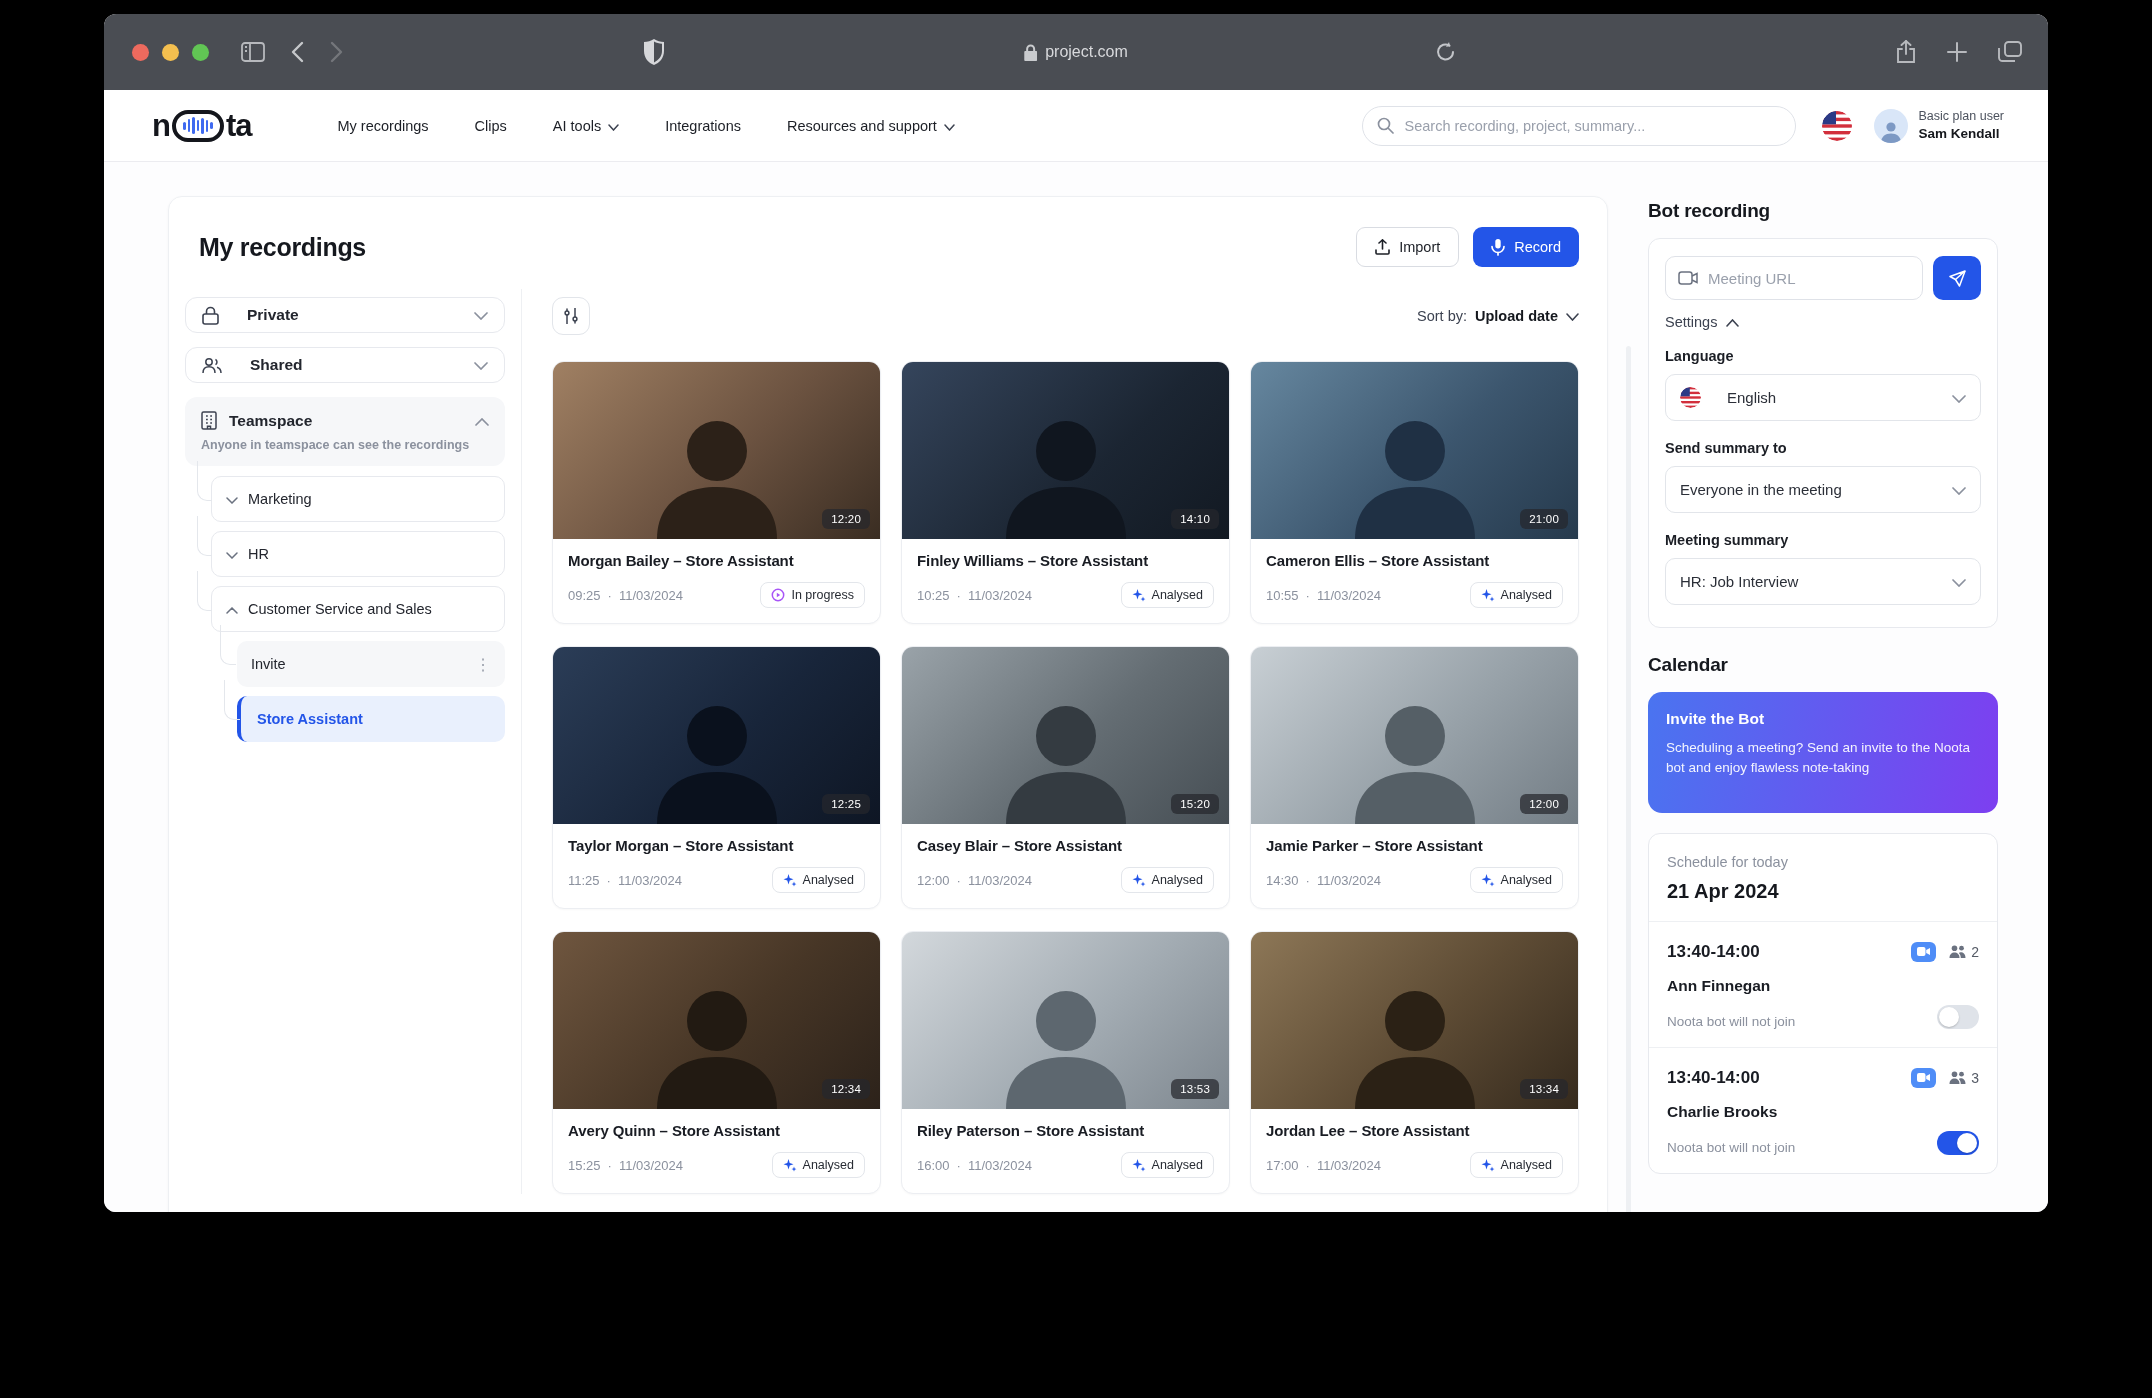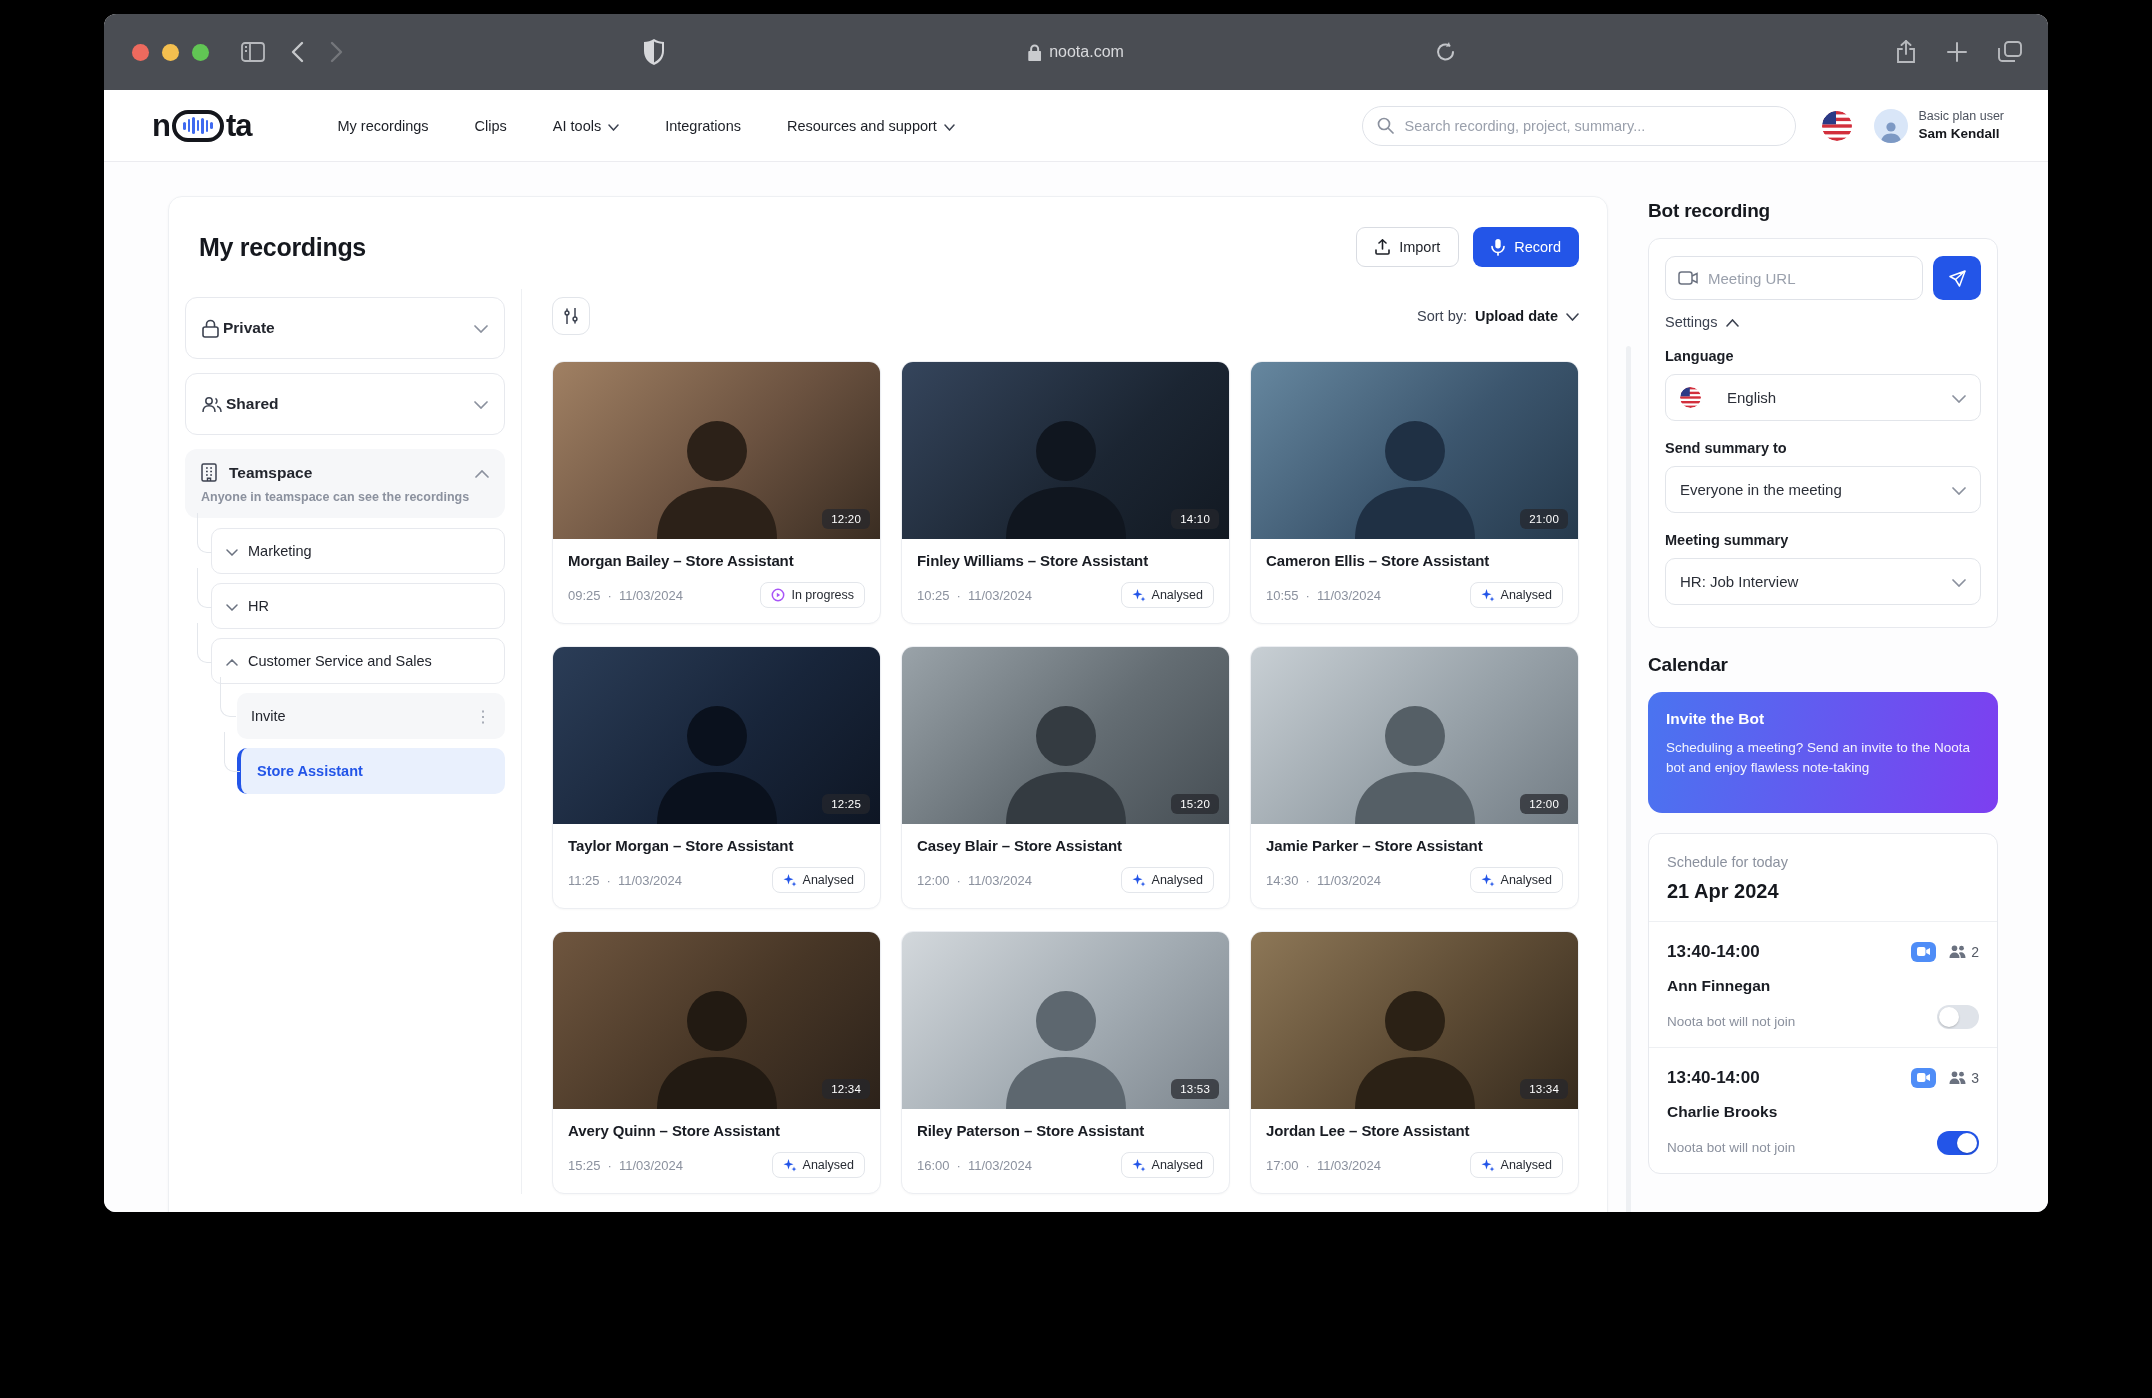--- a/index.html
+++ b/index.html
@@ -51,21 +51,21 @@
   .main-title { font-size:25px; font-weight:bold; color:#15181e; letter-spacing:-.3px; }
   .head-actions { margin-left:auto; display:flex; gap:14px; }
   .btn { display:inline-flex; align-items:center; gap:9px; height:40px; padding:0 18px; border-radius:9px;
          font-size:14.5px; font-family:inherit; cursor:pointer; }
   .btn-outline { background:#fff; border:1px solid #d9dce2; color:#1c1f26; }
   .btn-primary { border:none; color:#fff; }
   .main-body { display:flex; align-items:flex-start; }
 
   
   .folders { width:352px; flex:none; padding:8px 16px 0 16px; }
-  .folder-card { display:flex; align-items:center; gap:4px; height:62px; padding:0 16px; background:#fff;
+  .folder-card { display:flex; align-items:center; gap:28px; height:36px; padding:0 16px; background:#fff;
                  border:1px solid #e7e9ee; border-radius:12px; margin-bottom:14px; cursor:pointer;
                  font-size:15.5px; color:#23262e; font-weight:bold; }
   .folder-card .chev { margin-left:auto; }
   .teamspace { background:#f6f7f9; border:none; border-radius:12px; padding:14px 16px 14px 16px; margin-bottom:10px; cursor:pointer; }
   .ts-top { display:flex; align-items:center; gap:12px; font-size:15.5px; font-weight:bold; color:#23262e; }
   .ts-top .chev { margin-left:auto; }
   .ts-sub { font-size:12.5px; color:#8b919e; margin-top:8px; font-weight:bold; }
   .tree { margin-left:26px; }
   .tree-row { position:relative; display:flex; align-items:center; gap:10px; height:46px; padding:0 14px;
               background:#fff; border:1px solid #e7e9ee; border-radius:10px; margin-bottom:9px;
@@ -190,21 +190,21 @@
         <span class="chrome-ic">
           <svg width="20" height="26" viewBox="0 0 20 26" fill="#d6d7da">
               <path d="M10 0 C13 2 16.5 3 20 3 L20 12 C20 19 15.5 24 10 26 C4.5 24 0 19 0 12 L0 3 C3.5 3 7 2 10 0 Z M10 2.5 L10 23.4 C14.3 21.5 18 17.3 18 12 L18 4.8 C15.2 4.6 12.4 3.8 10 2.5 Z"></path>
             </svg>
         </span>
       </div>
       <div class="urlbox">
         <svg width="13" height="17" viewBox="0 0 13 17" fill="#c9cbce">
             <path d="M2 7 L2 5 A4.5 4.5 0 0 1 11 5 L11 7 L12 7 A1 1 0 0 1 13 8 L13 16 A1 1 0 0 1 12 17 L1 17 A1 1 0 0 1 0 16 L0 8 A1 1 0 0 1 1 7 Z M4 7 L9 7 L9 5 A2.5 2.5 0 0 0 4 5 Z"></path>
           </svg>
-        <span>noota.com</span>
+        <span>project.com</span>
       </div>
       <div class="reload-wrap">
         <span class="chrome-ic">
           <svg width="20" height="22" viewBox="0 0 20 22" fill="none" stroke="#c3c5c9" stroke-width="2" stroke-linecap="round">
               <path d="M17 11 A7.5 7.5 0 1 1 13.5 4.6"></path>
               <path d="M13 1 L14 5 L10 6" fill="#c3c5c9" stroke="none"></path>
             </svg>
         </span>
       </div>
       <div class="chrome-right">

